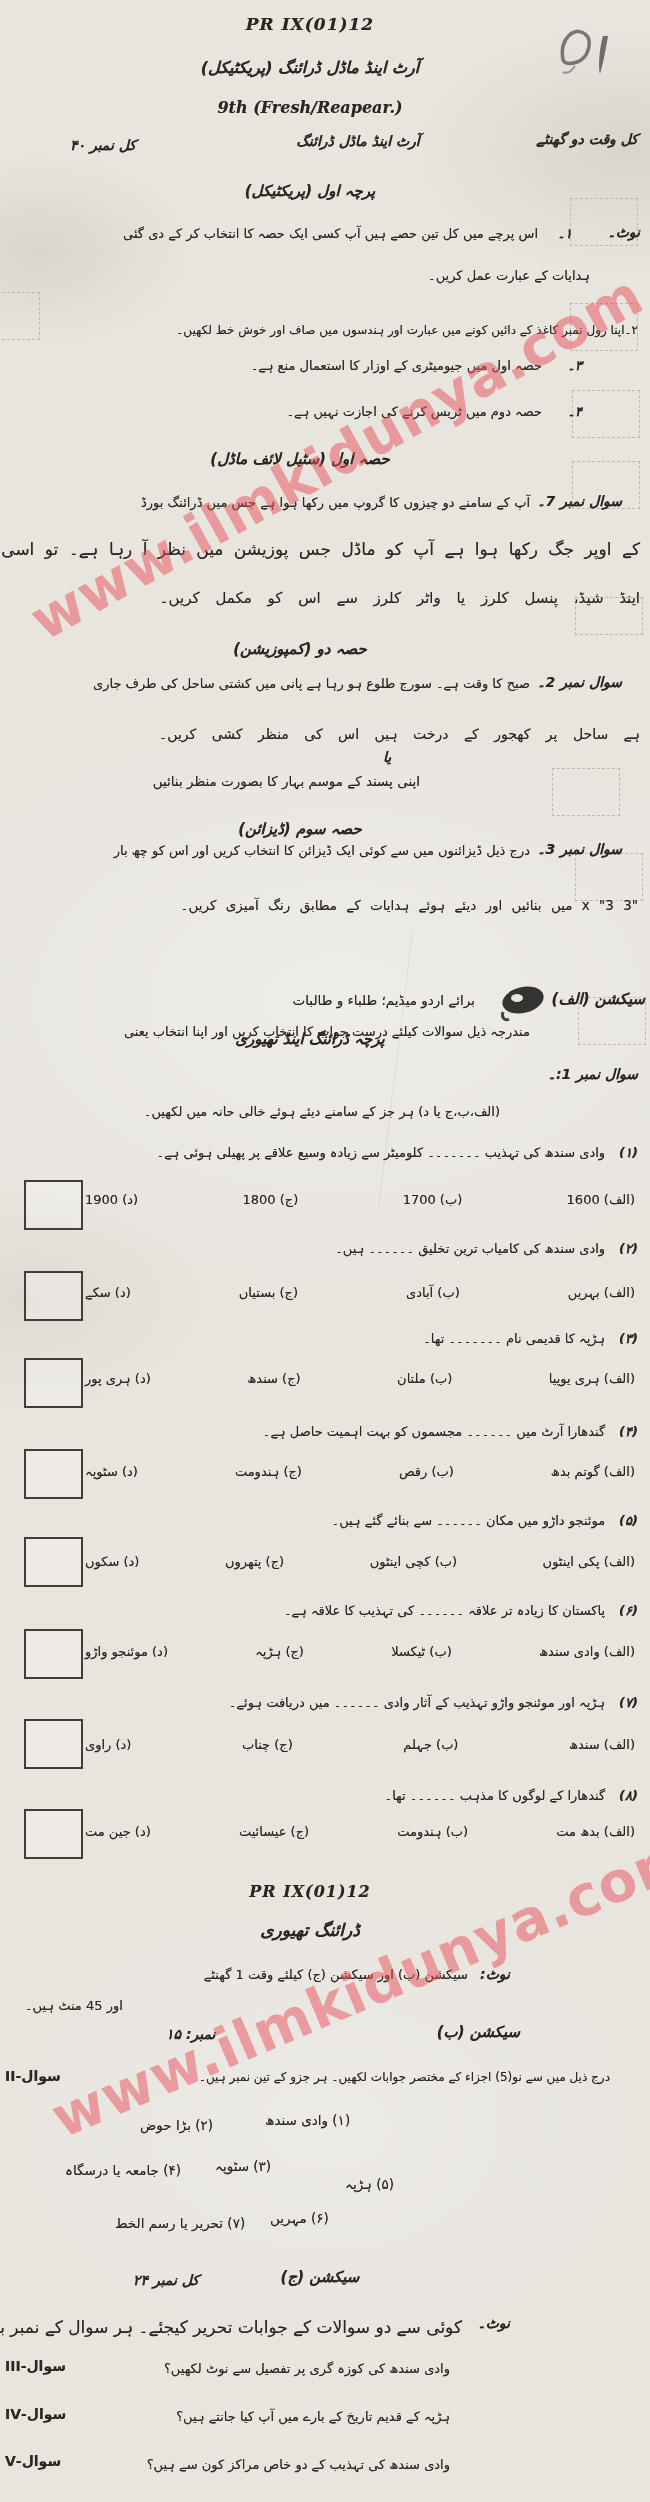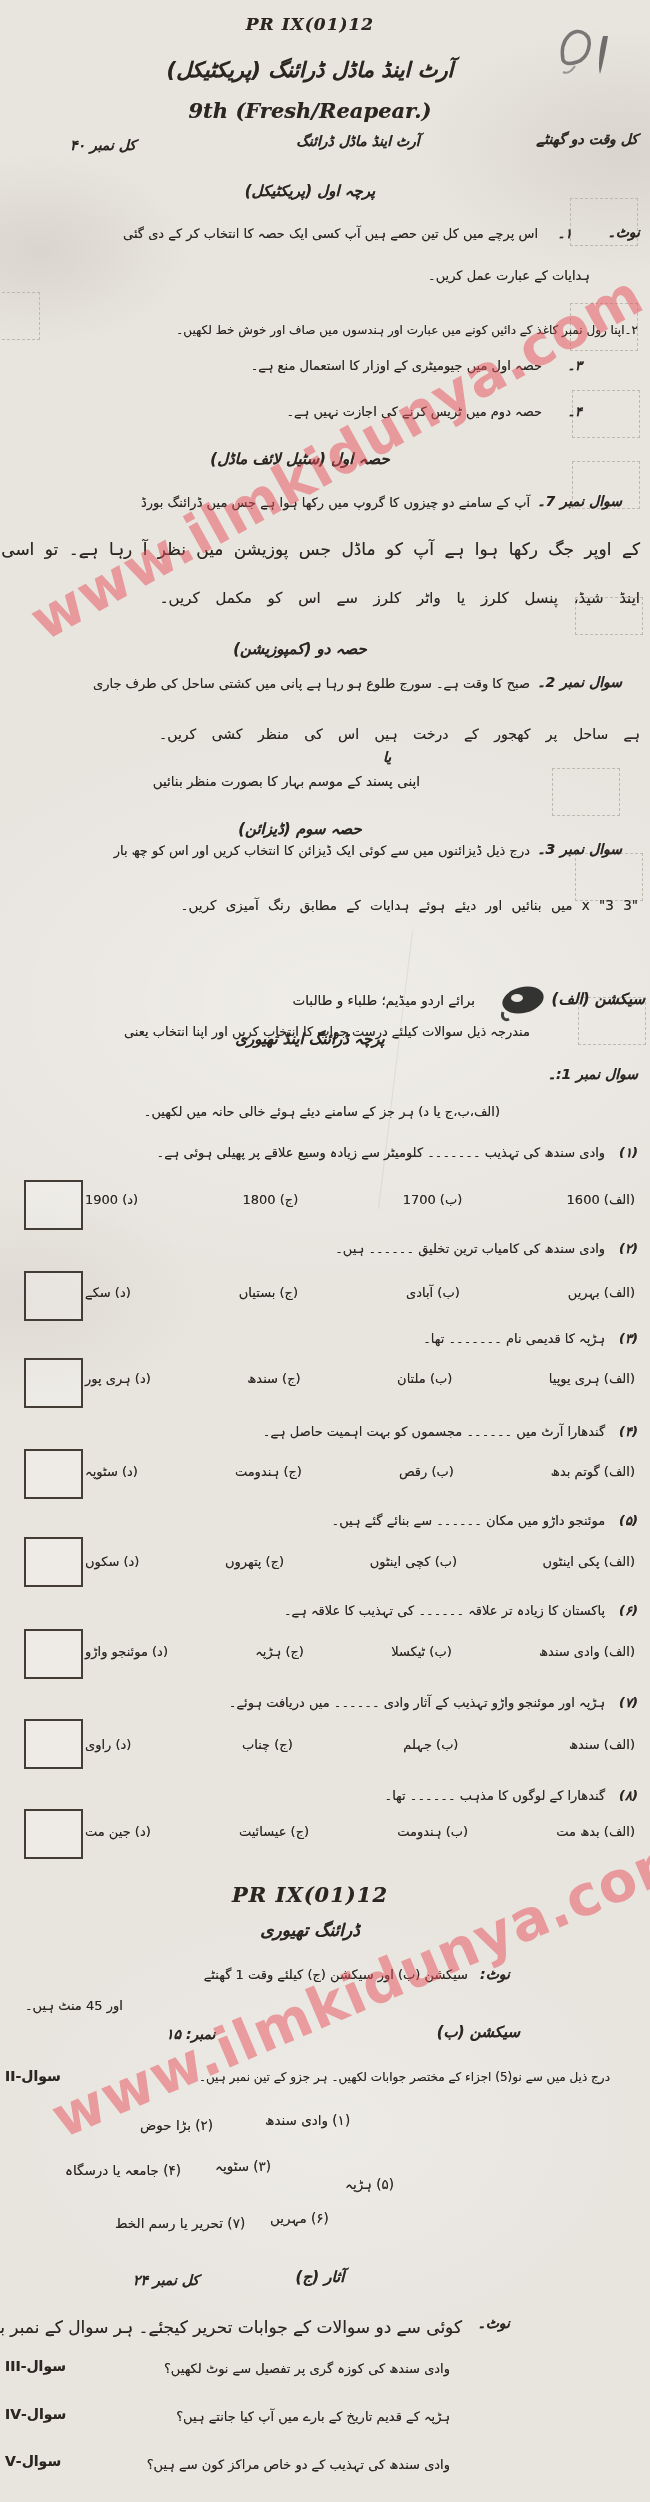--- a/index.html
+++ b/index.html
@@ -11,21 +11,21 @@
       radial-gradient(260px 160px at 4% 52%, rgba(165,155,140,.14), transparent 70%),
       radial-gradient(600px 380px at 52% 40%, rgba(255,255,255,.30), transparent 75%),
       radial-gradient(420px 300px at 50% 85%, rgba(255,255,255,.22), transparent 75%),
       #e8e5df;}
   .abs{position:absolute;white-space:nowrap;}
   .rtl{direction:rtl;unicode-bidi:embed;}
   .b{font-weight:bold;font-style:italic;}
   .serif{font-family:"DejaVu Serif",serif;}
   .it{font-style:italic;}
   .ink{color:#2b2620;text-shadow:0 0 .5px rgba(43,38,32,.55);}
-  .f17{font-size:17px;} .f16{font-size:21px;} .f15{font-size:15px;} .f14{font-size:14px;margin-left:48px;}
+  .f17{font-size:17px;} .f16{font-size:16px;} .f15{font-size:15px;} .f14{font-size:14px;margin-left:48px;}
   .f135{font-size:13.5px;} .f13{font-size:13px;} .f125{font-size:17px;padding-left:41px;} .f12{font-size:12px;}
   .stretch{word-spacing:11px;}
   .stretch-sm{word-spacing:5px;}
   .cblock{left:110px;width:400px;text-align:center;}
   .wm{position:absolute;font-weight:bold;font-size:56px;letter-spacing:1px;
       color:rgba(231,78,88,.50);transform-origin:0 50%;pointer-events:none;z-index:5;
       font-family:"DejaVu Sans",sans-serif;}
   .qline{right:12px;display:flex;direction:rtl;gap:14px;font-size:13px;}
   .optrow{left:85px;right:15px;display:flex;direction:rtl;justify-content:space-between;font-size:13px;}
   .ansbox{position:absolute;left:24px;width:55px;height:46px;border:2px solid #433d36;background:rgba(255,255,255,.25);}
@@ -233,21 +233,21 @@
   <div class="abs rtl f12 ink" style="right:40px;top:2070px;">درج ذیل میں سے نو(5) اجزاء کے مختصر جوابات لکھیں۔ ہر جزو کے تین نمبر ہیں۔</div>
 
   <div class="abs rtl f135 ink" style="left:265px;top:2112px;">(۱) وادی سندھ</div>
   <div class="abs rtl f135 ink" style="left:140px;top:2117px;">(۲) بڑا حوض</div>
   <div class="abs rtl f135 ink" style="left:215px;top:2158px;">(۳) سٹوپہ</div>
   <div class="abs rtl f135 ink" style="left:65px;top:2162px;">(۴) جامعہ یا درسگاہ</div>
   <div class="abs rtl f135 ink" style="left:345px;top:2176px;">(۵) ہڑپہ</div>
   <div class="abs rtl f135 ink" style="left:270px;top:2210px;">(۶) مہریں</div>
   <div class="abs rtl f135 ink" style="left:115px;top:2215px;">(۷) تحریر یا رسم الخط</div>
 
-  <div class="abs cblock rtl b f15 ink" style="top:2268px;left:120px;">آثار (ج)</div>
+  <div class="abs cblock rtl b f15 ink" style="top:2268px;left:120px;">سیکشن (ج)</div>
   <div class="abs rtl b f14 ink" style="left:85px;top:2272px;">کل نمبر ۲۴</div>
   <div class="abs rtl b f14 ink" style="right:140px;top:2315px;">نوٹ۔</div>
   <div class="abs rtl f125 ink" style="right:188px;top:2317px;">کوئی سے دو سوالات کے جوابات تحریر کیجئے۔ ہر سوال کے نمبر برابر ہیں۔</div>
 
   <div class="abs rtl lbl-left ink" style="top:2358px;">سوال-III</div>
   <div class="abs rtl f13 ink" style="right:200px;top:2361px;">وادی سندھ کی کوزہ گری پر تفصیل سے نوٹ لکھیں؟</div>
 
   <div class="abs rtl lbl-left ink" style="top:2406px;">سوال-IV</div>
   <div class="abs rtl f13 ink" style="right:200px;top:2409px;">ہڑپہ کے قدیم تاریخ کے بارے میں آپ کیا جانتے ہیں؟</div>
 

